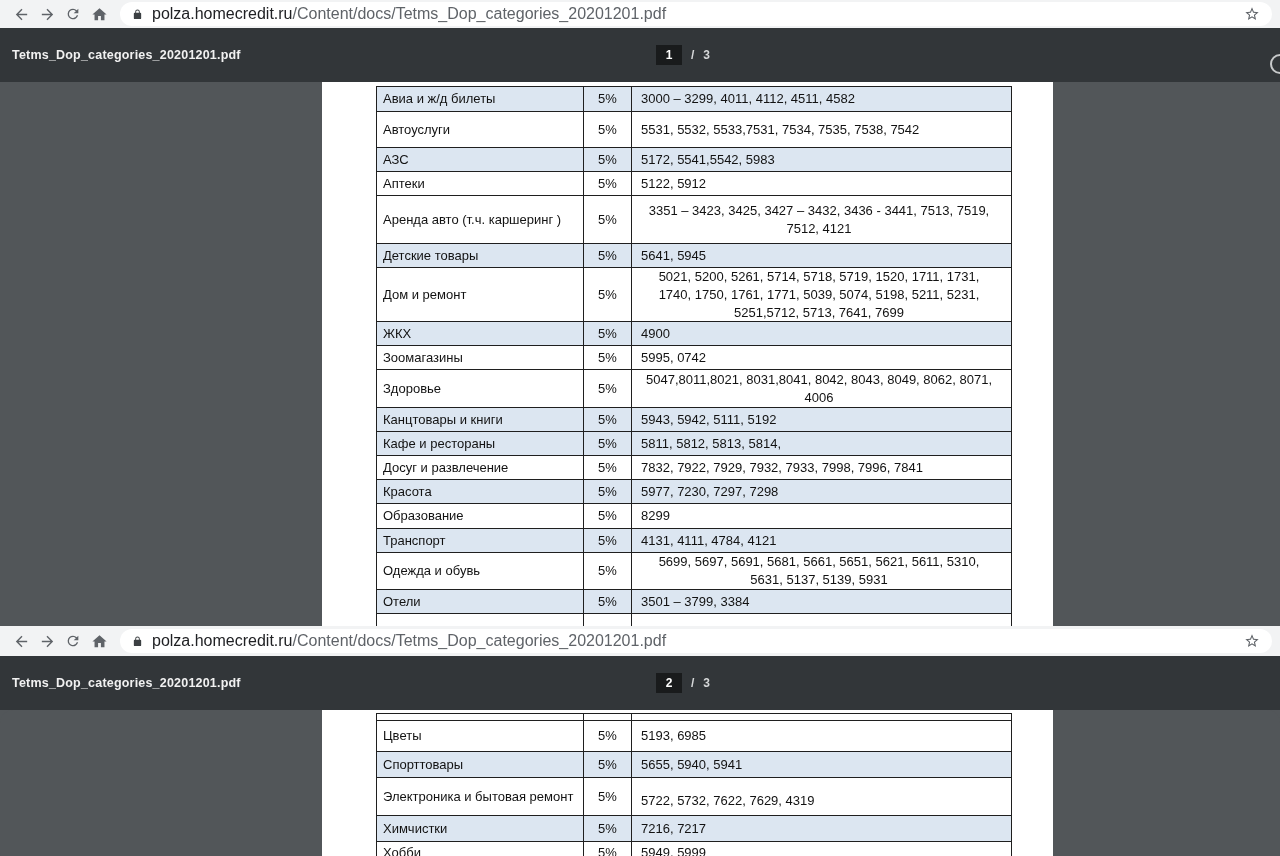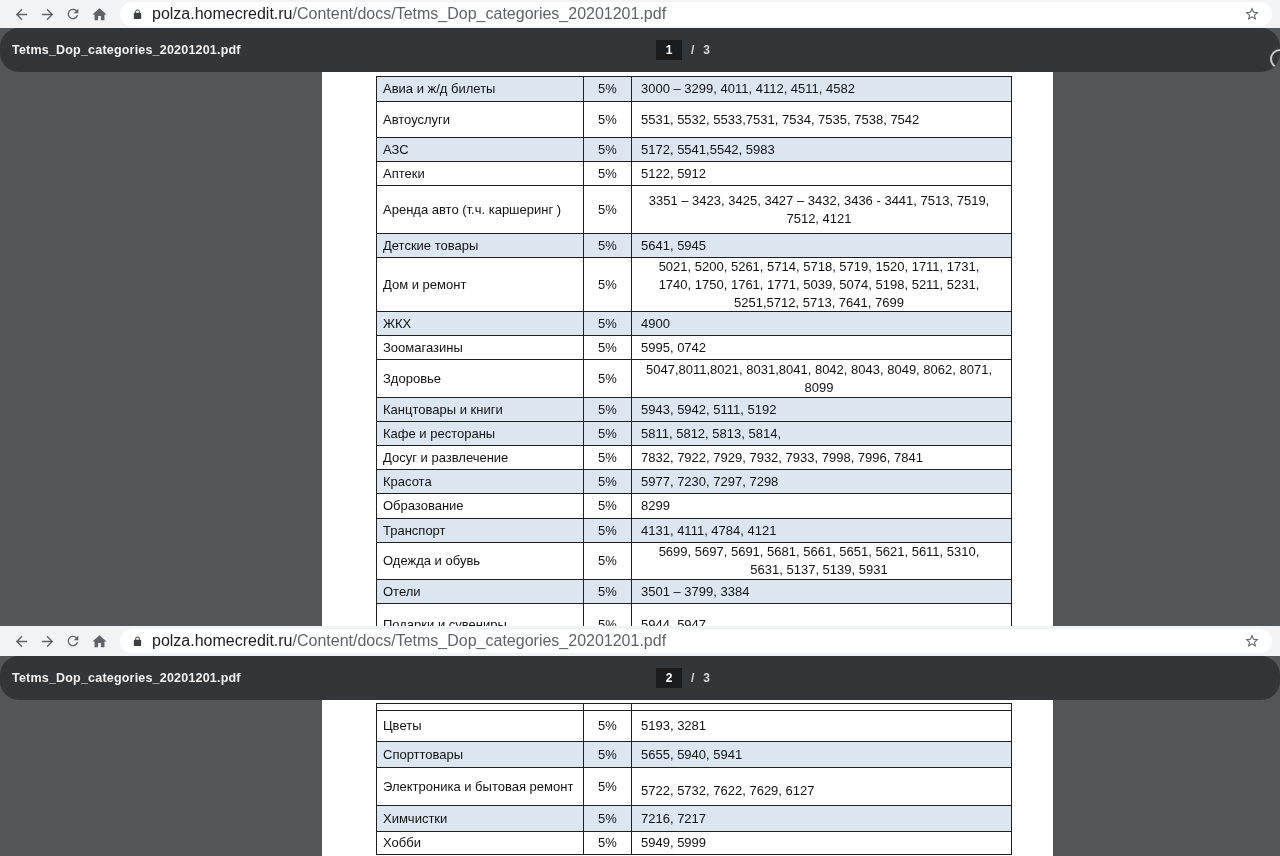--- a/index.html
+++ b/index.html
@@ -17,22 +17,22 @@
           color:var(--icon-gray,#5f6368);flex:0 0 auto;border-radius:50%;}
   .omnibox{flex:1;height:24px;background:var(--omnibox-bg,#ffffff);border-radius:13px;
            display:flex;align-items:center;padding:0 12px;margin-left:8px;font-size:16px;overflow:hidden;}
   .lockwrap{display:flex;align-items:center;margin-right:9px;color:#3c4043;}
   .urltext{white-space:nowrap;}
   .host{color:var(--url-host,#202124);}
   .path{color:var(--url-path,#5f6368);}
   .starwrap{margin-left:auto;color:var(--icon-gray,#5f6368);display:flex;align-items:center;}
 
   
-  .pdfbar{height:44px;background:var(--pdfbar-bg,#323639);position:relative;display:flex;
-          align-items:center;padding:0 12px;overflow:hidden;border-radius:19px;}
+  .pdfbar{height:54px;background:var(--pdfbar-bg,#323639);position:relative;display:flex;
+          align-items:center;padding:0 12px;overflow:hidden;}
   .fname{color:var(--pdfbar-text,#f1f1f1);font-size:12.5px;font-weight:700;letter-spacing:.2px;}
   .pageind{position:absolute;left:656px;top:0;height:100%;display:flex;align-items:center;
            gap:9px;font-size:12px;color:var(--pdfbar-dim,#d6d8d9);font-weight:700;}
   .pagebox{background:var(--pagebox-bg,#191b1c);color:#fff;min-width:10px;padding:3px 8px;
            text-align:center;font-weight:700;}
   .zoomicon{position:absolute;right:-13px;top:42%;color:#c7c9ca;}
 
   
   .content{position:relative;background:var(--viewer-bg,#525659);overflow:hidden;}
   #win1 .content{height:554px;padding-left:47px;}
@@ -153,21 +153,21 @@
             <div class="cell mcc">4900</div>
           </div>
         <div class="trow" style="height:24px">
             <div class="cell cat">Зоомагазины</div>
             <div class="cell pct">5%</div>
             <div class="cell mcc">5995, 0742</div>
           </div>
         <div class="trow" style="height:38px">
             <div class="cell cat">Здоровье</div>
             <div class="cell pct">5%</div>
-            <div class="cell mcc">5047,8011,8021, 8031,8041, 8042, 8043, 8049, 8062, 8071, 8099</div>
+            <div class="cell mcc">5047,8011,8021, 8031,8041, 8042, 8043, 8049, 8062, 8071, 4006</div>
           </div>
         <div class="trow alt" style="height:24px">
             <div class="cell cat">Канцтовары и книги</div>
             <div class="cell pct">5%</div>
             <div class="cell mcc">5943, 5942, 5111, 5192</div>
           </div>
         <div class="trow alt" style="height:24px">
             <div class="cell cat">Кафе и рестораны</div>
             <div class="cell pct">5%</div>
             <div class="cell mcc">5811, 5812, 5813, 5814,</div>
@@ -267,31 +267,31 @@
     <div class="page">
       <div class="dtable">
         <div class="partialrow" style="height:7px">
             <div class="pc p1"></div>
             <div class="pc p2"></div>
             <div class="pc p3"></div>
           </div>
         <div class="trow" style="height:31px">
             <div class="cell cat">Цветы</div>
             <div class="cell pct">5%</div>
-            <div class="cell mcc">5193, 3281</div>
+            <div class="cell mcc">5193, 6985</div>
           </div>
         <div class="trow alt" style="height:26px">
             <div class="cell cat">Спорттовары</div>
             <div class="cell pct">5%</div>
             <div class="cell mcc">5655, 5940, 5941</div>
           </div>
         <div class="trow" style="height:38px">
             <div class="cell cat">Электроника и бытовая ремонт</div>
             <div class="cell pct">5%</div>
-            <div class="cell mcc bot">5722, 5732, 7622, 7629, 6127</div>
+            <div class="cell mcc bot">5722, 5732, 7622, 7629, 4319</div>
           </div>
         <div class="trow alt" style="height:26px">
             <div class="cell cat">Химчистки</div>
             <div class="cell pct">5%</div>
             <div class="cell mcc">7216, 7217</div>
           </div>
         <div class="trow" style="height:23px">
             <div class="cell cat">Хобби</div>
             <div class="cell pct">5%</div>
             <div class="cell mcc">5949, 5999</div>

